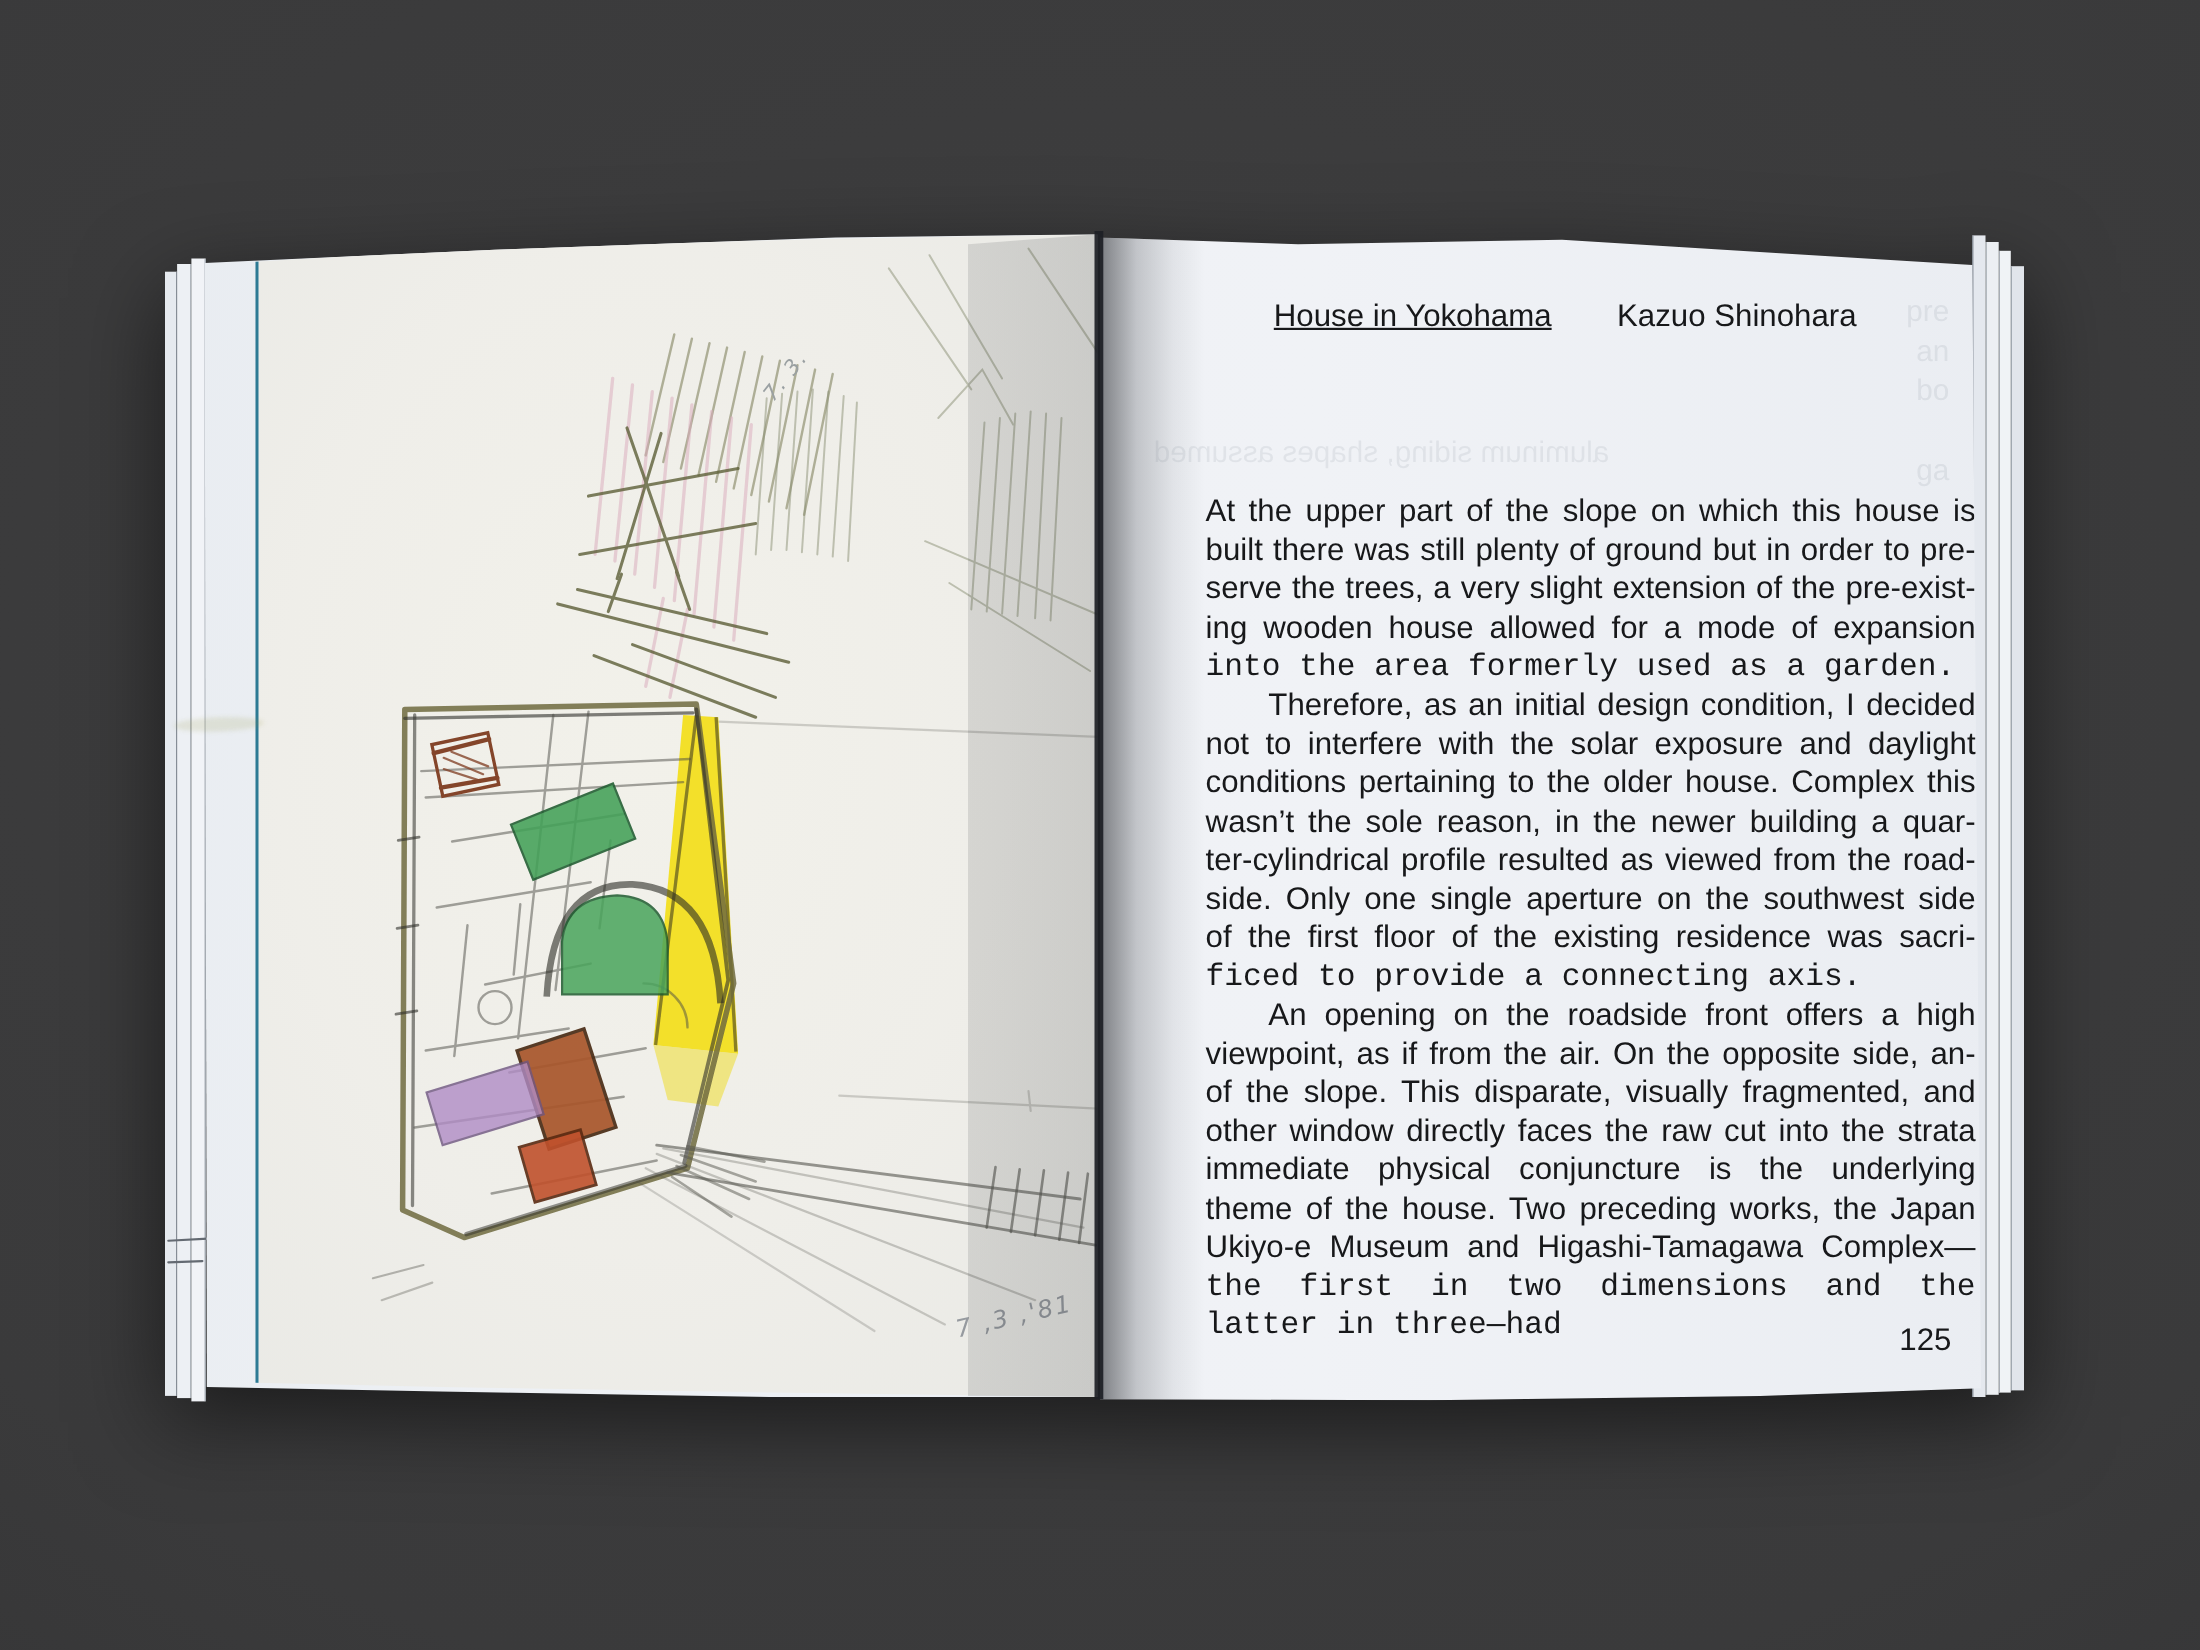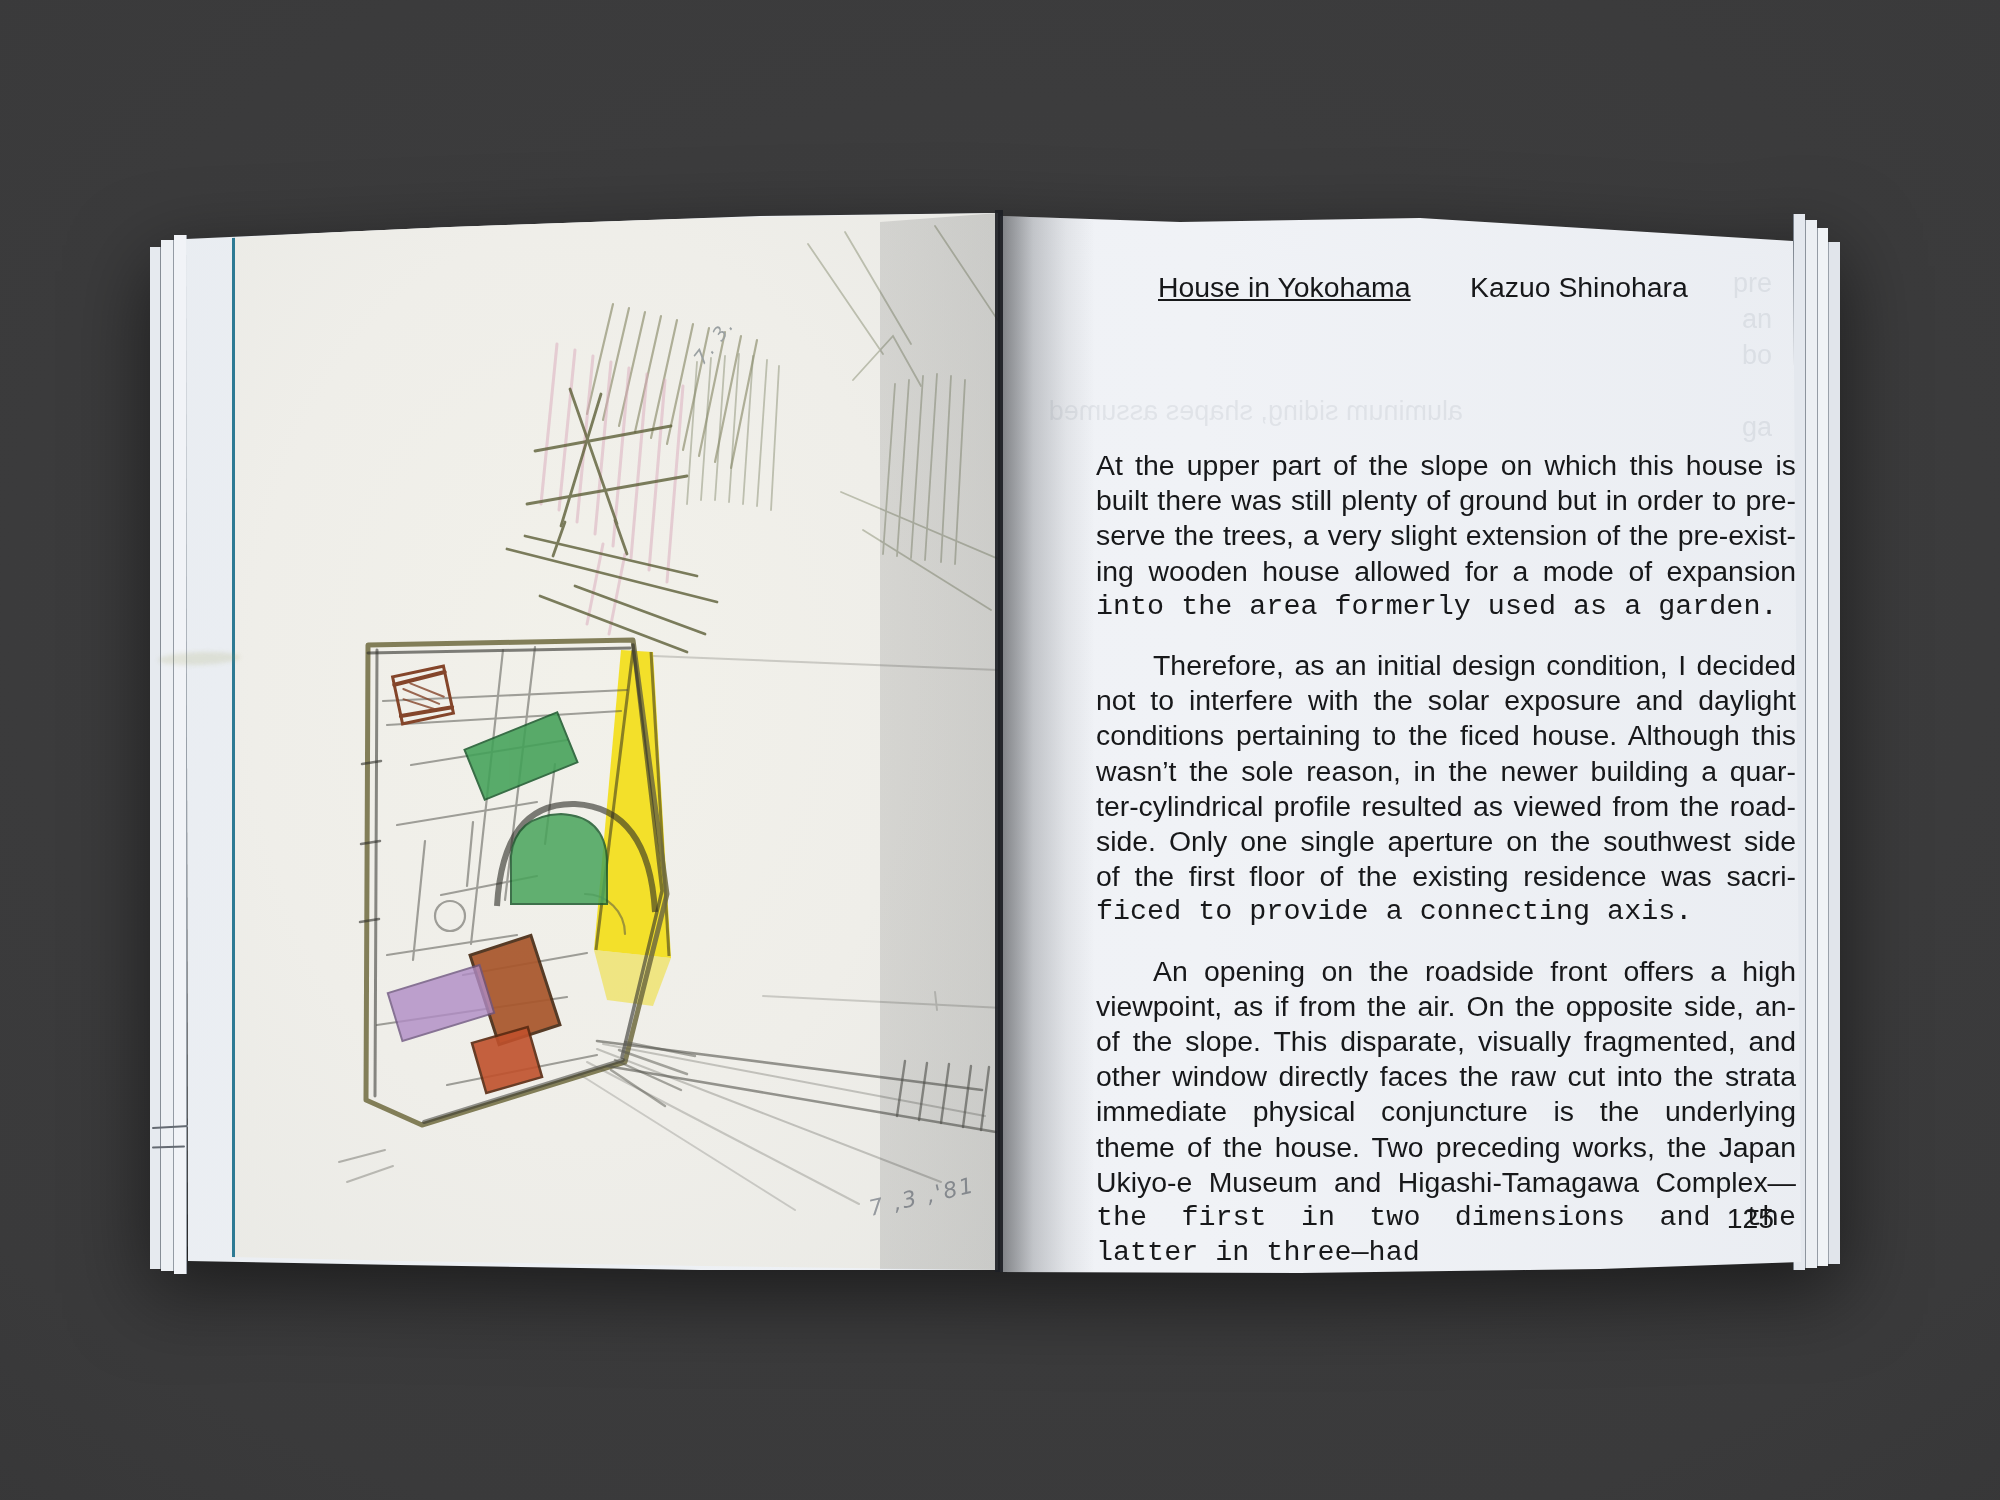--- a/index.html
+++ b/index.html
@@ -47,21 +47,21 @@
   .hand{font-family:"DejaVu Sans",sans-serif;font-style:italic;letter-spacing:2px;}
   .smudge{position:absolute;left:158px;top:652px;width:82px;height:13px;border-radius:50%;
     background:rgba(150,148,70,.16);filter:blur(2px);transform:rotate(-2deg);}
   
   .hdr{position:absolute;top:270px;font-size:28.4px;line-height:35px;color:#17181a;white-space:nowrap;}
   .hdr-title{left:1158px;text-decoration:underline;}
   .hdr-author{left:1470px;}
   .bodytext{position:absolute;left:1096px;top:448px;width:700px;font-size:28.4px;line-height:35.2px;color:#17181a;}
   .bodytext .ln{text-align:justify;text-align-last:justify;white-space:normal;}
   .bodytext .ln.pend{text-align-last:left;font-family:Liberation Mono, monospace;}
-  .bodytext .ln.ind{text-indent:57px;margin-top:24px;}
+  .bodytext .ln.ind{text-indent:57px;}
   .pagenum{position:absolute;left:1650px;top:1202px;width:124px;text-align:right;font-size:28.4px;color:#17181a;}
   .ghost-line{position:absolute;left:1098px;top:396px;width:365px;font-size:27px;color:#5d6a78;opacity:.10;
     transform:scaleX(-1);white-space:nowrap;}
   .frag{position:absolute;left:1700px;width:72px;text-align:right;font-size:27px;color:#5d6a78;opacity:.11;}
   .frag:nth-child(1){top:268px;}
   .frag:nth-child(2){top:304px;}
   .frag:nth-child(3){top:340px;}
   .frag:nth-child(4){top:412px;}
 </style>
 </head>
@@ -247,21 +247,21 @@
       <div class="hdr hdr-author">Kazuo Shinohara</div>
 
       <div class="bodytext">
           <div class="ln">At the upper part of the slope on which this house is</div>
           <div class="ln">built there was still plenty of ground but in order to pre-</div>
           <div class="ln">serve the trees, a very slight extension of the pre-exist-</div>
           <div class="ln">ing wooden house allowed for a mode of expansion</div>
           <div class="ln pend">into the area formerly used as a garden.</div>
           <div class="ln ind">Therefore, as an initial design condition, I decided</div>
           <div class="ln">not to interfere with the solar exposure and daylight</div>
-          <div class="ln">conditions pertaining to the ficed house. Although this</div>
+          <div class="ln">conditions pertaining to the older house. Complex this</div>
           <div class="ln">wasn’t the sole reason, in the newer building a quar-</div>
           <div class="ln">ter-cylindrical profile resulted as viewed from the road-</div>
           <div class="ln">side. Only one single aperture on the southwest side</div>
           <div class="ln">of the first floor of the existing residence was sacri-</div>
           <div class="ln pend">ficed to provide a connecting axis.</div>
           <div class="ln ind">An opening on the roadside front offers a high</div>
           <div class="ln">viewpoint, as if from the air. On the opposite side, an-</div>
           <div class="ln">of the slope. This disparate, visually fragmented, and</div>
           <div class="ln">other window directly faces the raw cut into the strata</div>
           <div class="ln">immediate physical conjuncture is the underlying</div>

